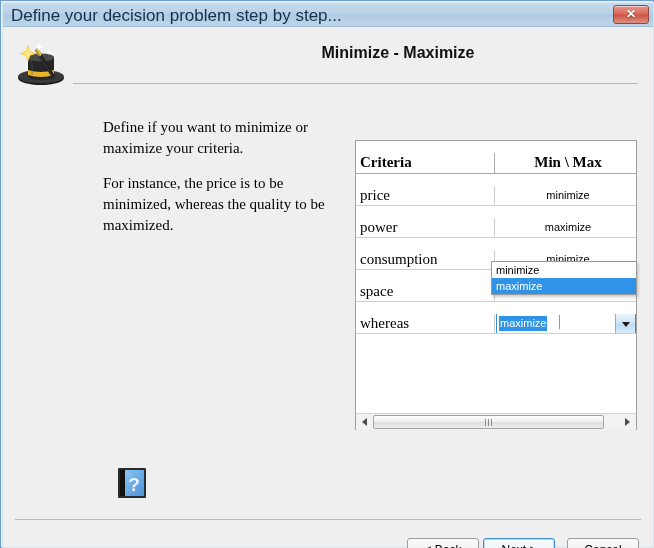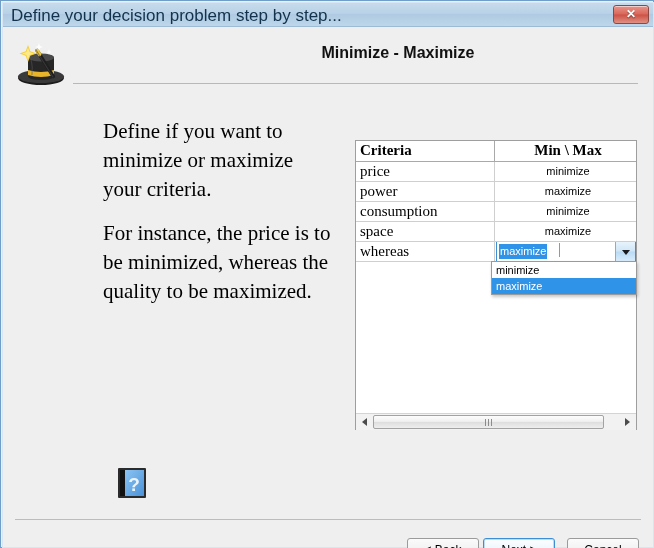--- a/index.html
+++ b/index.html
@@ -106,21 +106,21 @@
     height: 1px;
     background: #b8b8b8;
   }
 
   
   .instructions {
     position: absolute;
     left: 100px; top: 90px;
     width: 230px;
     font-family: "Liberation Serif", serif;
-    font-size: 21px;
+    font-size: 15px;
     color: #000000;
     line-height: 1.38;
   }
   .instructions p { margin: 0; }
   .instructions p.second { margin-top: 15px; }
 
   
   .table-panel {
     position: absolute;
     left: 352px; top: 113px;
@@ -135,20 +135,21 @@
     position: absolute;
     left: 0; top: 0;
     width: 280px;
   }
   .grid-row {
     position: relative;
     height: 20px;
     box-sizing: border-box;
     border-bottom: 1px solid #cfcfcf;
     background: #ffffff;
+    margin-top: 12px;
   }
   .grid-row.header {
     height: 21px;
     border-bottom: 1px solid #a9a9a9;
   }
   .cell-criteria {
     position: absolute;
     left: 0; top: 0;
     width: 139px;
     height: 100%;

